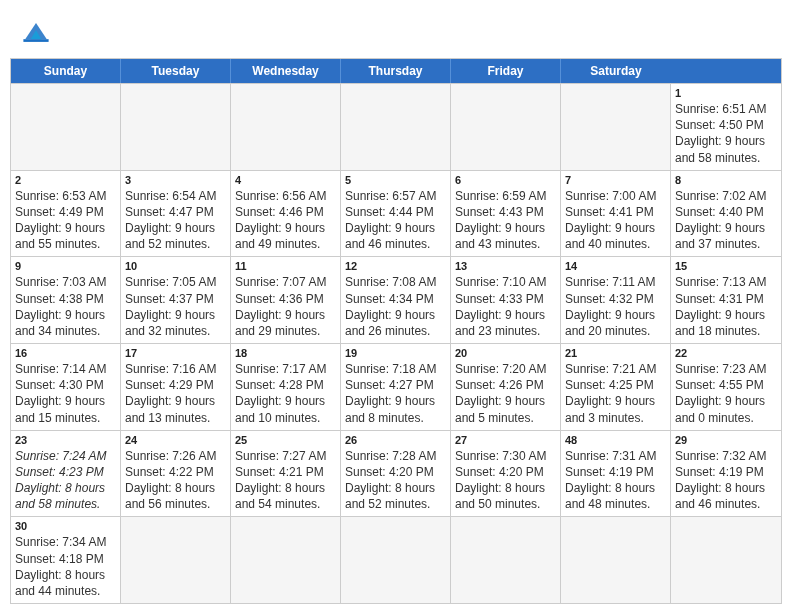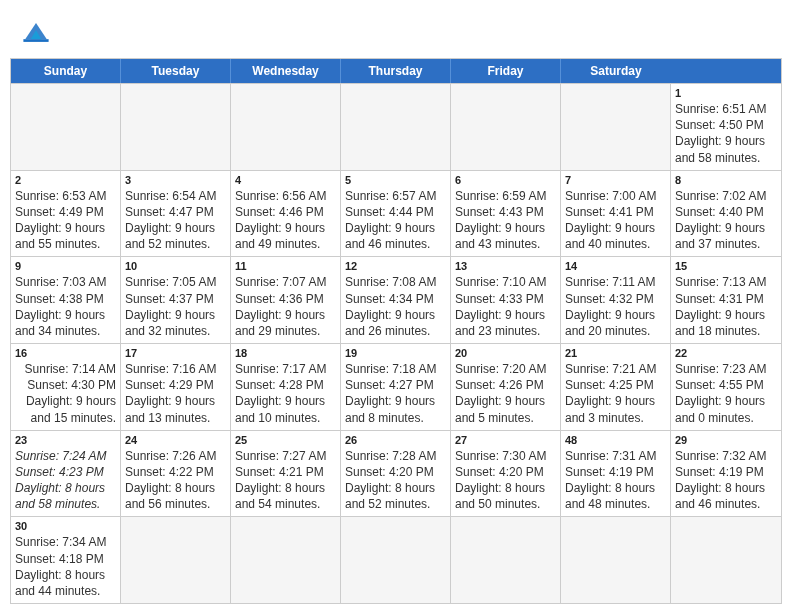--- a/index.html
+++ b/index.html
@@ -259,21 +259,21 @@
             <span class="day-num">15</span>
             <div class="day-info" style="white-space: pre-line;">Sunrise: 7:13 AM
 Sunset: 4:31 PM
 Daylight: 9 hours
 and 18 minutes.</div>
           </div>
         </div>
         <div class="cal-row">
           <div class="cal-cell">
             <span class="day-num">16</span>
-            <div class="day-info" style="white-space: pre-line; text-align: right;">Sunrise: 7:14 AM
+            <div class="day-info" style="white-space: pre-line;">Sunrise: 7:14 AM
 Sunset: 4:30 PM
 Daylight: 9 hours
 and 15 minutes.</div>
           </div>
           <div class="cal-cell">
             <span class="day-num">17</span>
             <div class="day-info" style="white-space: pre-line;">Sunrise: 7:16 AM
 Sunset: 4:29 PM
 Daylight: 9 hours
 and 13 minutes.</div>

